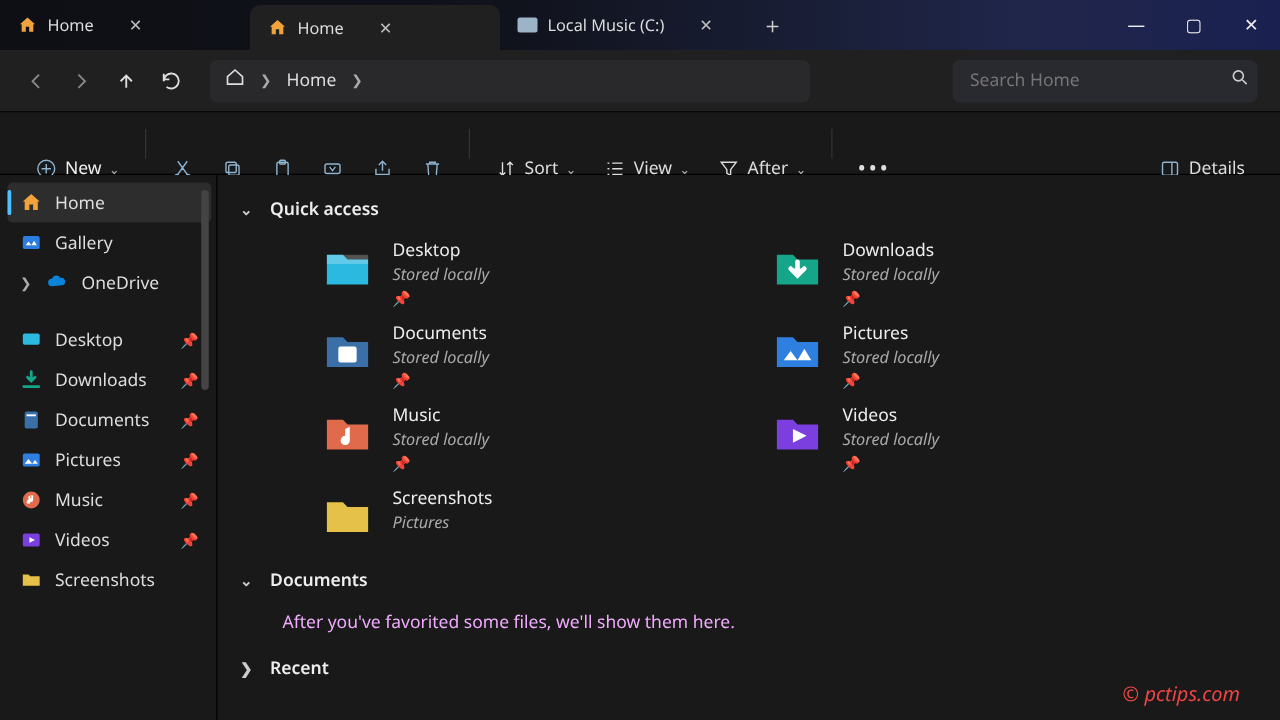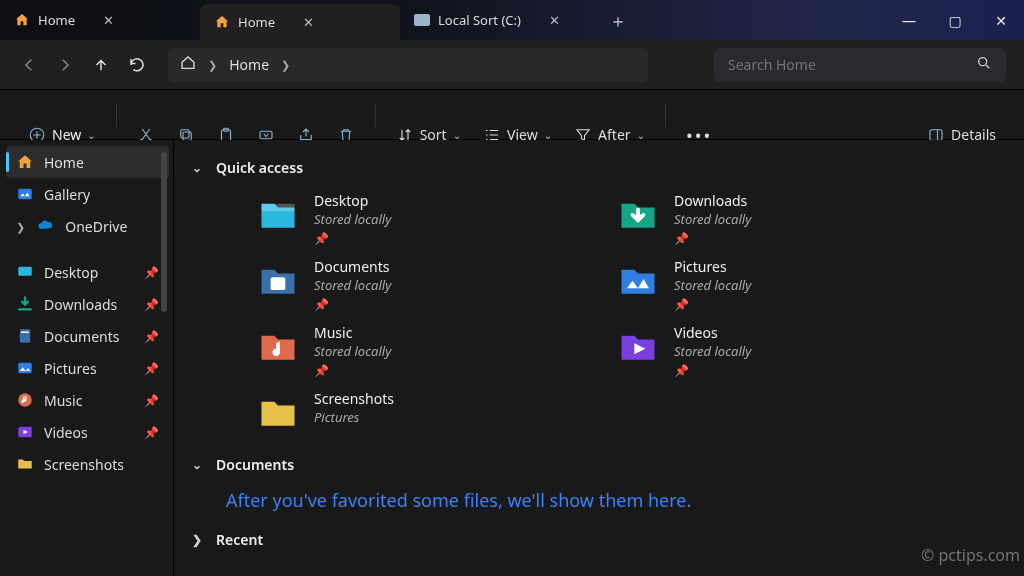--- a/index.html
+++ b/index.html
@@ -16,21 +16,21 @@
   .newtab { display:flex; align-items:center; justify-content:center; width:36px; font-size:18px; color:#ccc; cursor:pointer; }
   .winctrls { margin-left:auto; display:flex; }
   .winbtn { width:46px; display:flex; align-items:center; justify-content:center; color:#eee; font-size:14px; }
 
   
   .navrow { height:50px; background:#202020; display:flex; align-items:center; padding:0 18px; gap:14px; border-bottom:1px solid #000; }
   .navbtn { width:22px; height:22px; display:flex; align-items:center; justify-content:center; color:#888; }
   .navbtn.active { color:#ddd; }
   .addr { flex:0 0 480px; height:34px; border-radius:6px; display:flex; align-items:center; gap:12px; padding:0 12px; background:rgba(60,60,70,.35); color:#ddd; font-size:14px; margin-left:6px; }
   .addr .chev { color:#aaa; font-size:11px; }
-  .search { margin-left:auto; width:292px; height:34px; border-radius:6px; background:rgba(60,60,80,.35); display:flex; align-items:center; padding:0 14px; color:#ccc; font-size:14px; gap:8px; }
+  .search { margin-left:auto; width:244px; height:34px; border-radius:6px; background:rgba(60,60,80,.35); display:flex; align-items:center; padding:0 14px; color:#ccc; font-size:14px; gap:8px; }
   .search input { flex:1; background:transparent; border:none; outline:none; color:#ddd; font-size:14px; }
 
   
   .toolbar { height:50px; background:#191919; display:flex; align-items:center; padding:0 20px; gap:6px; color:#aaa; font-size:14px; border-bottom:1px solid #000; }
   .tbtn { display:flex; align-items:center; gap:6px; padding:4px 8px; border-radius:4px; color:#8fb4d0;margin-top:40px; }
   .tbtn.txt { color:#ddd;justify-content:center; }
   .tsep { width:1px; height:24px; background:#333; margin:0 6px; }
   .tbtn svg { width:18px; height:18px; }
   .spacer { flex:1; }
 
@@ -50,23 +50,23 @@
   .content { flex:1; padding:14px 22px; overflow:hidden; position:relative; }
   .section-head { display:flex; align-items:center; gap:14px; font-size:14px; font-weight:600; color:#eee; margin:4px 0 14px -4px; }
   .section-head .chev { font-size:12px; color:#ccc; }
   .qa-grid { display:grid; grid-template-columns: 340px 340px; column-gap:20px; row-gap:10px; margin-left:60px; }
   .qa-item { display:flex; align-items:flex-start; gap:14px; }
   .qa-icon { width:44px; height:44px; border-radius:4px; display:flex; align-items:center; justify-content:center; font-size:22px; }
   .qa-text .t { font-size:14px; color:#eee; }
   .qa-text .s { font-size:13px; color:#a9a9a9;font-style:italic; }
   .qa-text .pin { font-size:12px; color:#8a8a8a; margin-top:2px; }
 
-  .fav-hint { font-size:18px; color:#3b82f6; margin:8px 0 0 30px; }
-
-  .watermark { position:absolute; right:4px; bottom:10px; font-size:16px; color:#737373; }
+  .fav-hint { font-size:14px; color:#f0abfc; margin:8px 0 0 30px; }
+
+  .watermark { position:absolute; right:32px; bottom:10px; font-style:italic; font-size:16px; color:#ef4444; }
 
   
   .home-ico svg { width:16px; height:16px; }
 </style>
 </head>
 <body>
 
 <div class="titlebar">
   <div class="tab wide">
     <span class="home-ico"><svg viewBox="0 0 24 24">
@@ -77,21 +77,21 @@
   </div>
   <div class="tab wide active">
     <span class="home-ico"><svg viewBox="0 0 24 24">
           <path fill="#f2a23a" d="M12 3l9 8h-2v9h-5v-6H10v6H5v-9H3z"></path>
         </svg></span>
     <span>Home</span>
     <span class="close">✕</span>
   </div>
   <div class="tab wide">
     <span style="width:16px;height:12px;background:#9db4c8;border-radius:2px;display:inline-block"></span>
-    <span>Local Sort (C:)</span>
+    <span>Local Music (C:)</span>
     <span class="close">✕</span>
   </div>
   <div class="newtab">＋</div>
   <div class="winctrls">
     <div class="winbtn">—</div>
     <div class="winbtn">▢</div>
     <div class="winbtn">✕</div>
   </div>
 </div>
 

